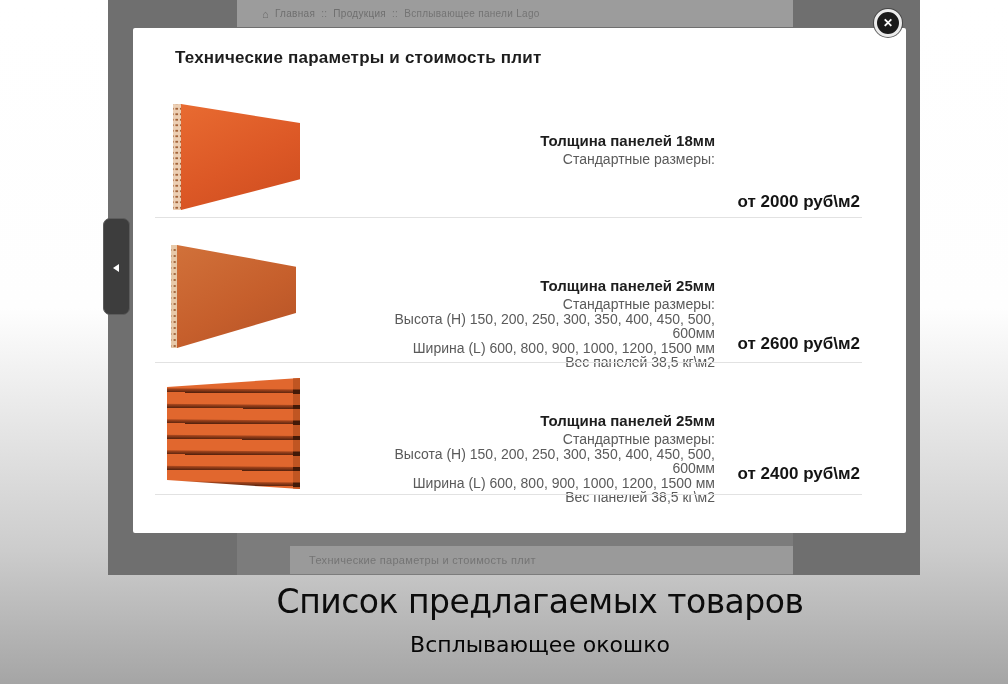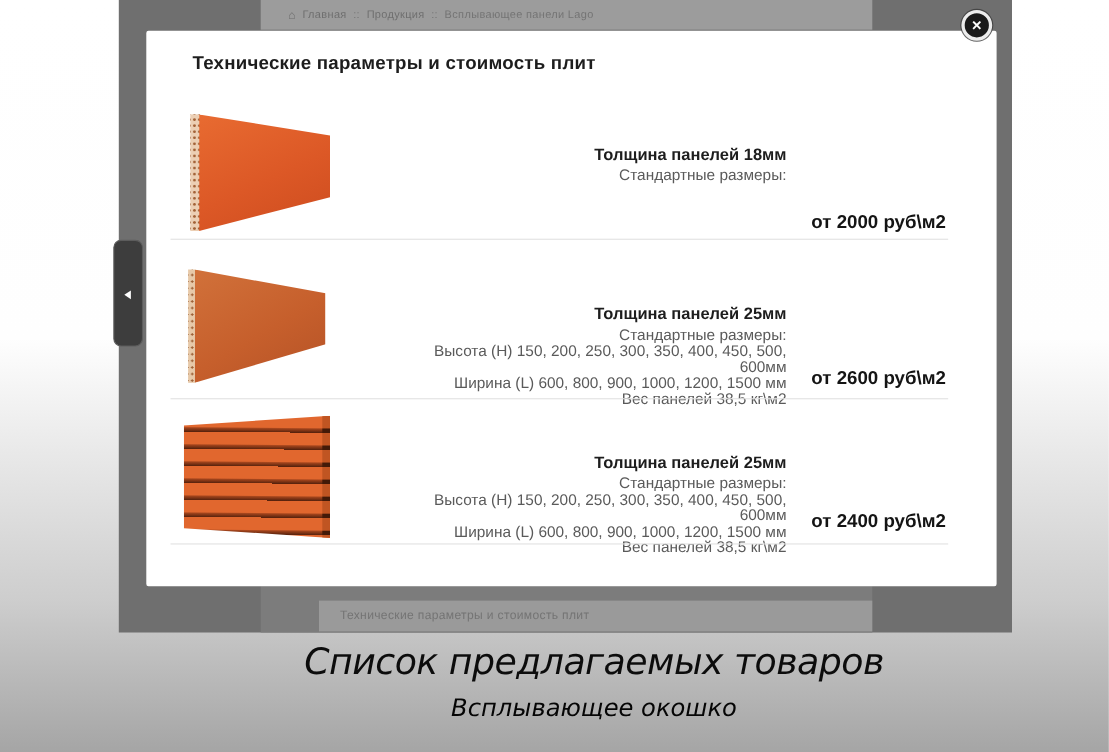--- a/index.html
+++ b/index.html
@@ -47,21 +47,21 @@
   .p2 .p-edge{width:7px;background:#e7c9a9;background-image:radial-gradient(circle,#9c5f35 .9px,rgba(0,0,0,0) 1.2px);
     background-size:4.5px 6px;background-position:1.5px 2px;}
   .p2 .p-face{left:6px;background:linear-gradient(150deg,#d1713a 0%,#c65f2c 55%,#b55226 100%);
     clip-path:polygon(0 0,100% 21%,100% 66%,0 100%);}
   .p3{clip-path:polygon(0 8%,100% 0,100% 100%,0 92%);}
   .p3 .p-stripes{position:absolute;left:0;top:0;right:0;bottom:0;
     background:repeating-linear-gradient(180.5deg,#e1672e 0px,#e1672e 11px,#a2441c 12px,#57220d 15.5px);}
   .p3 .p-side{position:absolute;right:0;top:0;bottom:0;width:7px;
     background:repeating-linear-gradient(180deg,#c05522 0 11px,#431a08 12px 15.5px);}
   
-  .caption{position:absolute;left:180px;top:582px;width:720px;text-align:center;font-family:"DejaVu Sans",sans-serif;font-style:italic;}
+  .caption{position:absolute;left:180px;top:582px;width:720px;text-align:center;font-family:"DejaVu Sans",sans-serif;}
   .caption .big{font-size:33px;color:#0c0c0c;letter-spacing:-.5px;}
   .caption .small{font-size:22px;color:#050505;margin-top:11px;}
 </style>
 </head>
 <body>
 
 <div class="screenshot">
 
   <div class="crumbbar">
     <span class="home">⌂</span>

